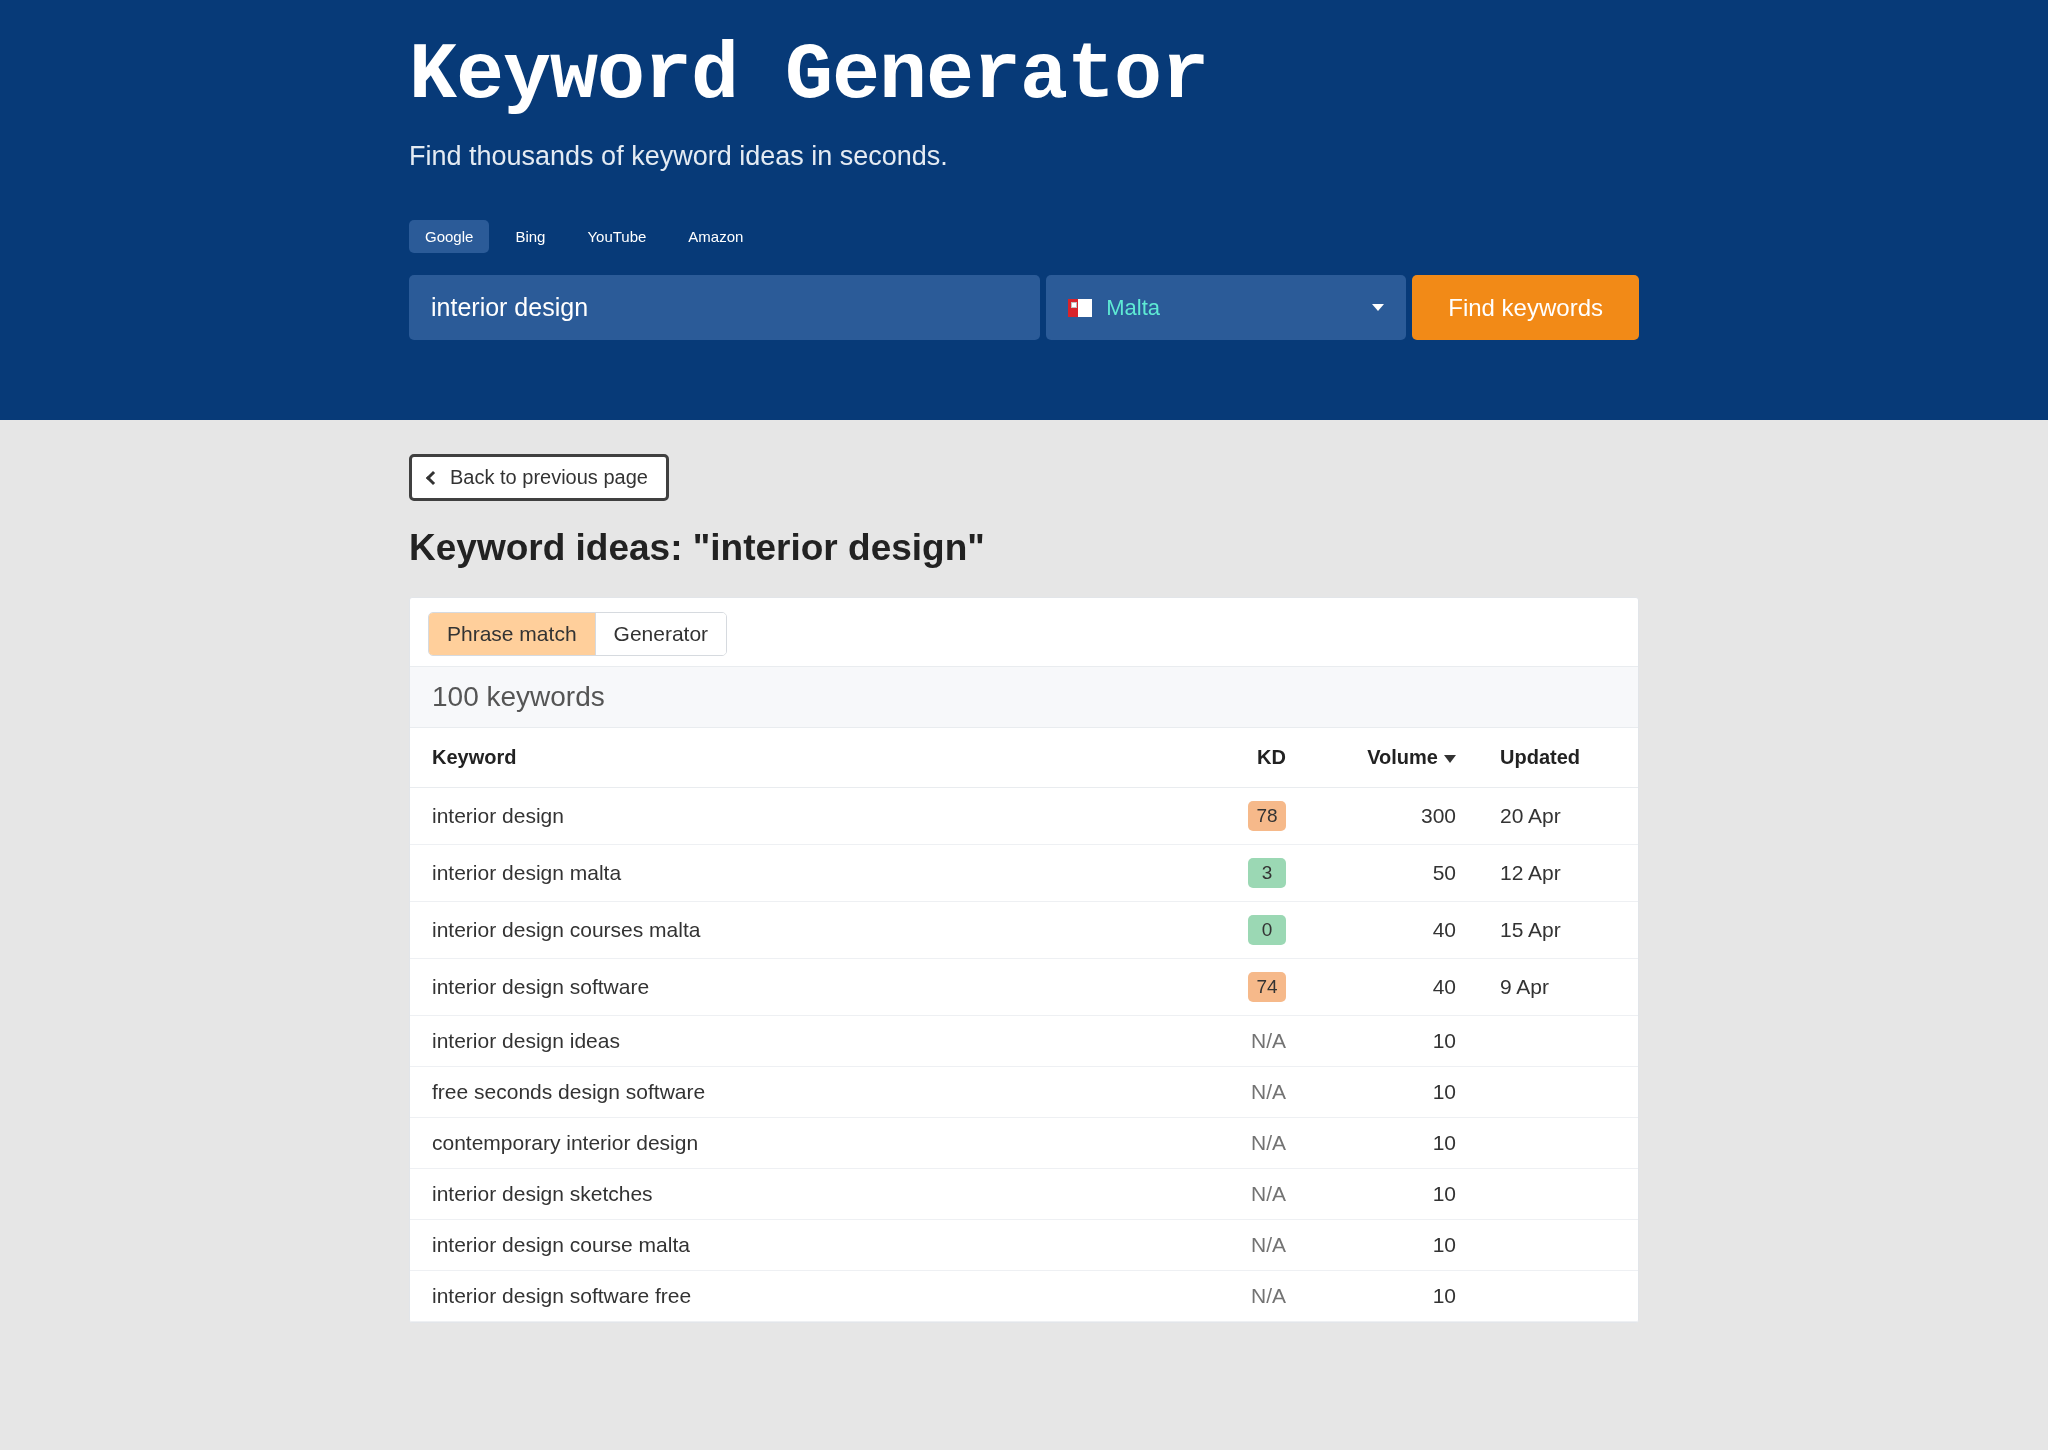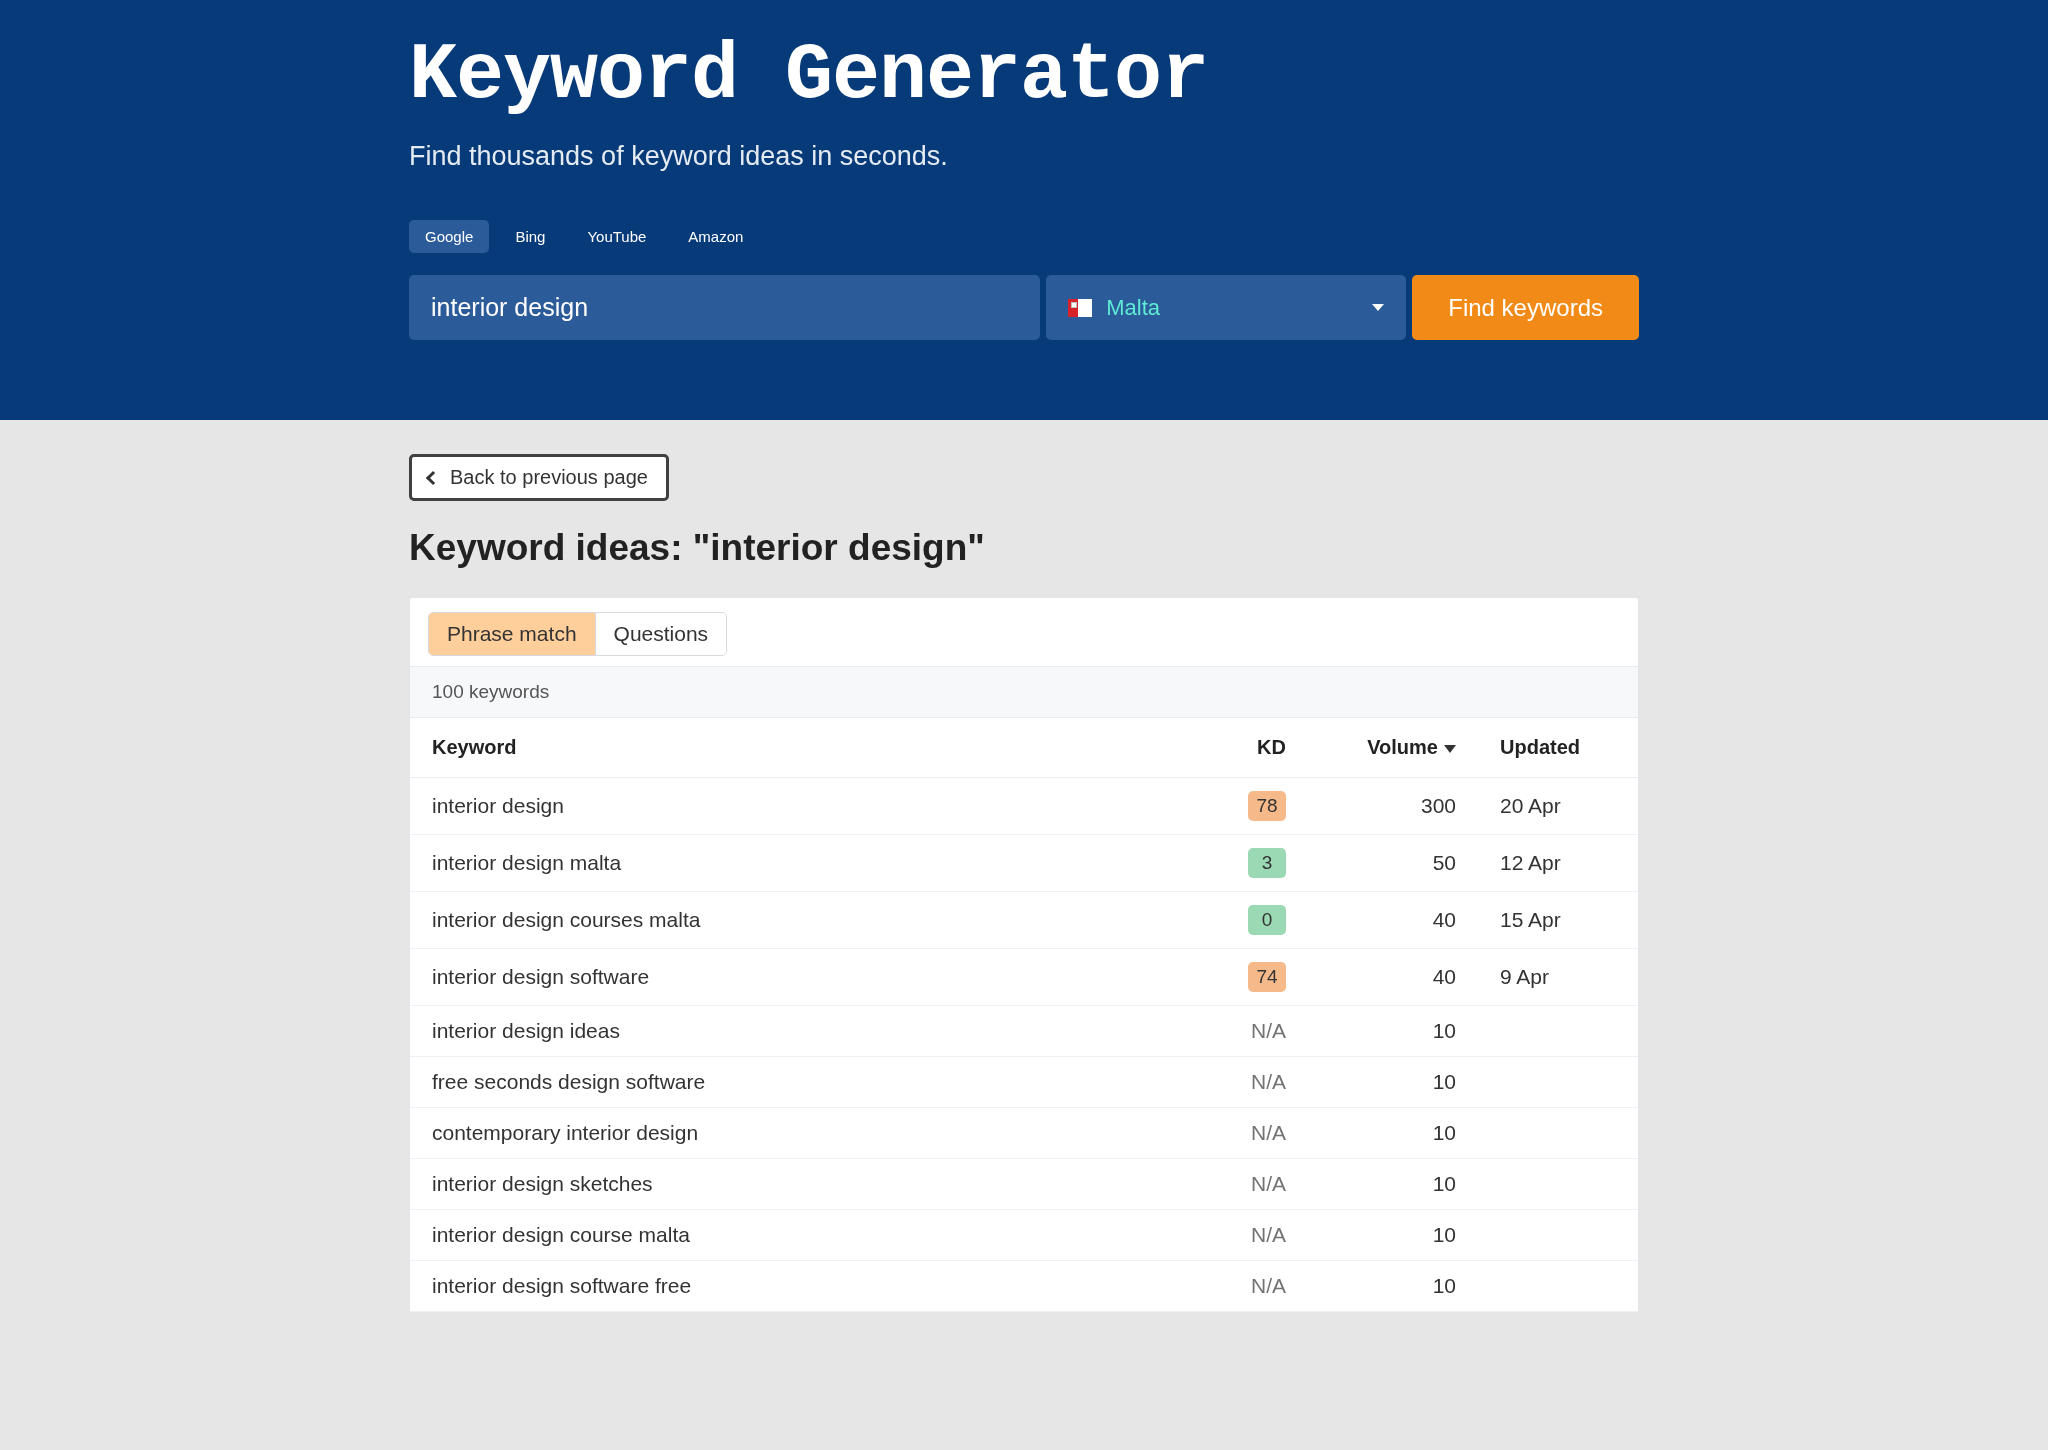--- a/index.html
+++ b/index.html
@@ -170,21 +170,21 @@
     background: #ffcf9b;
   }
   .match-tab + .match-tab {
     border-left: 1px solid #d6dadf;
   }
   .count-row {
     background: #f7f8fa;
     border-top: 1px solid #e9ecef;
     border-bottom: 1px solid #e9ecef;
     padding: 14px 22px;
-    font-size: 19px;
+    font-size: 28px;
     color: #555;
   }
   table {
     width: 100%;
     border-collapse: collapse;
   }
   thead th {
     text-align: left;
     font-size: 20px;
     font-weight: 700;
@@ -258,21 +258,21 @@
       <span class="back-chevron"></span>
       <span>Back to previous page</span>
     </button>
 
     <h2 class="results-title">Keyword ideas: "interior design"</h2>
 
     <div class="card">
       <div class="match-tabs">
         <div class="match-tab-group" id="match-tabs">
             <div class="match-tab active">Phrase match</div>
-            <div class="match-tab">Questions</div>
+            <div class="match-tab">Generator</div>
           </div>
       </div>
 
       <div class="count-row">100 keywords</div>
 
       <table>
         <thead>
           <tr>
             <th class="col-keyword">Keyword</th>
             <th class="col-kd">KD</th>

